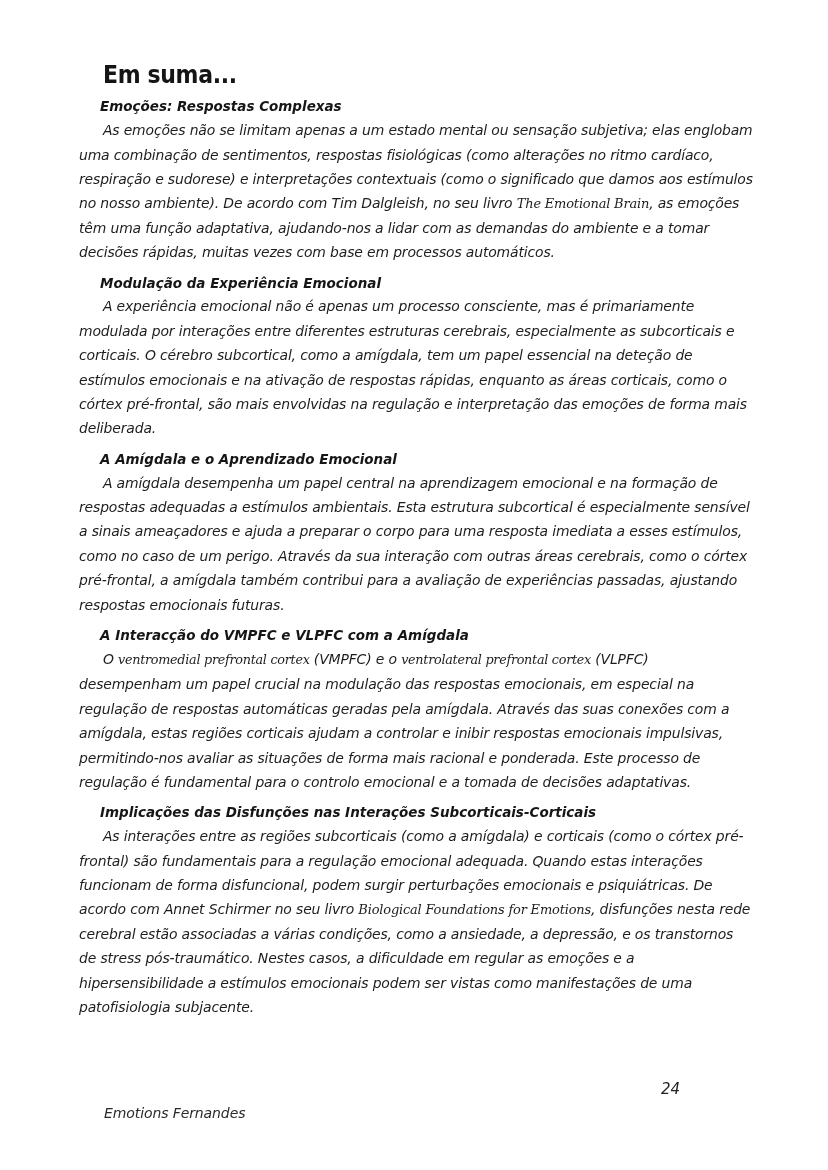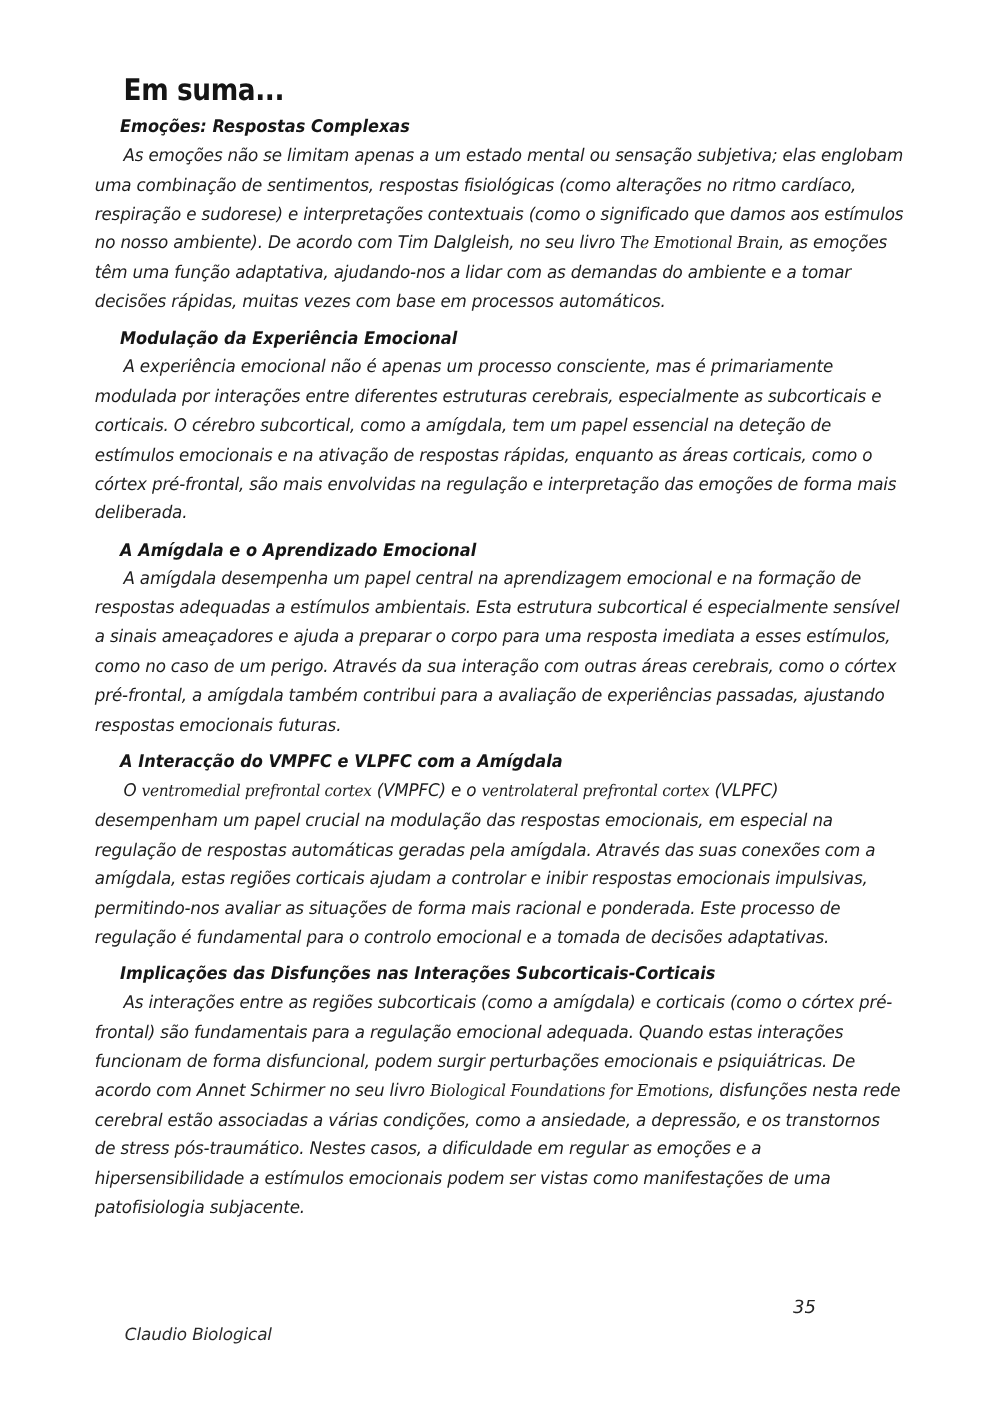--- a/index.html
+++ b/index.html
@@ -148,16 +148,16 @@
       <p class="body-par"><span>O </span><span class="term">ventromedial prefrontal cortex</span><span> (VMPFC) e o </span><span class="term">ventrolateral prefrontal cortex</span><span> (VLPFC) desempenham um papel crucial na modulação das respostas emocionais, em especial na regulação de respostas automáticas geradas pela amígdala. Através das suas conexões com a amígdala, estas regiões corticais ajudam a controlar e inibir respostas emocionais impulsivas, permitindo-nos avaliar as situações de forma mais racional e ponderada. Este processo de regulação é fundamental para o controlo emocional e a tomada de decisões adaptativas.</span></p>
     </div>
 
     <div class="section">
       <h2 class="section-heading">Implicações das Disfunções nas Interações Subcorticais-Corticais</h2>
       <p class="body-par"><span>As interações entre as regiões subcorticais (como a amígdala) e corticais (como o córtex pré-frontal) são fundamentais para a regulação emocional adequada. Quando estas interações funcionam de forma disfuncional, podem surgir perturbações emocionais e psiquiátricas. De acordo com Annet Schirmer no seu livro </span><span class="cite">Biological Foundations for Emotions</span><span>, disfunções nesta rede cerebral estão associadas a várias condições, como a ansiedade, a depressão, e os transtornos de stress pós-traumático. Nestes casos, a dificuldade em regular as emoções e a hipersensibilidade a estímulos emocionais podem ser vistas como manifestações de uma patofisiologia subjacente.</span></p>
     </div>
 
   </div>
 
-  <div class="page-number">35</div>
-  <div class="footer-author">Claudio Biological</div>
+  <div class="page-number">24</div>
+  <div class="footer-author">Emotions Fernandes</div>
 
 </div>
 
 </body></html>

